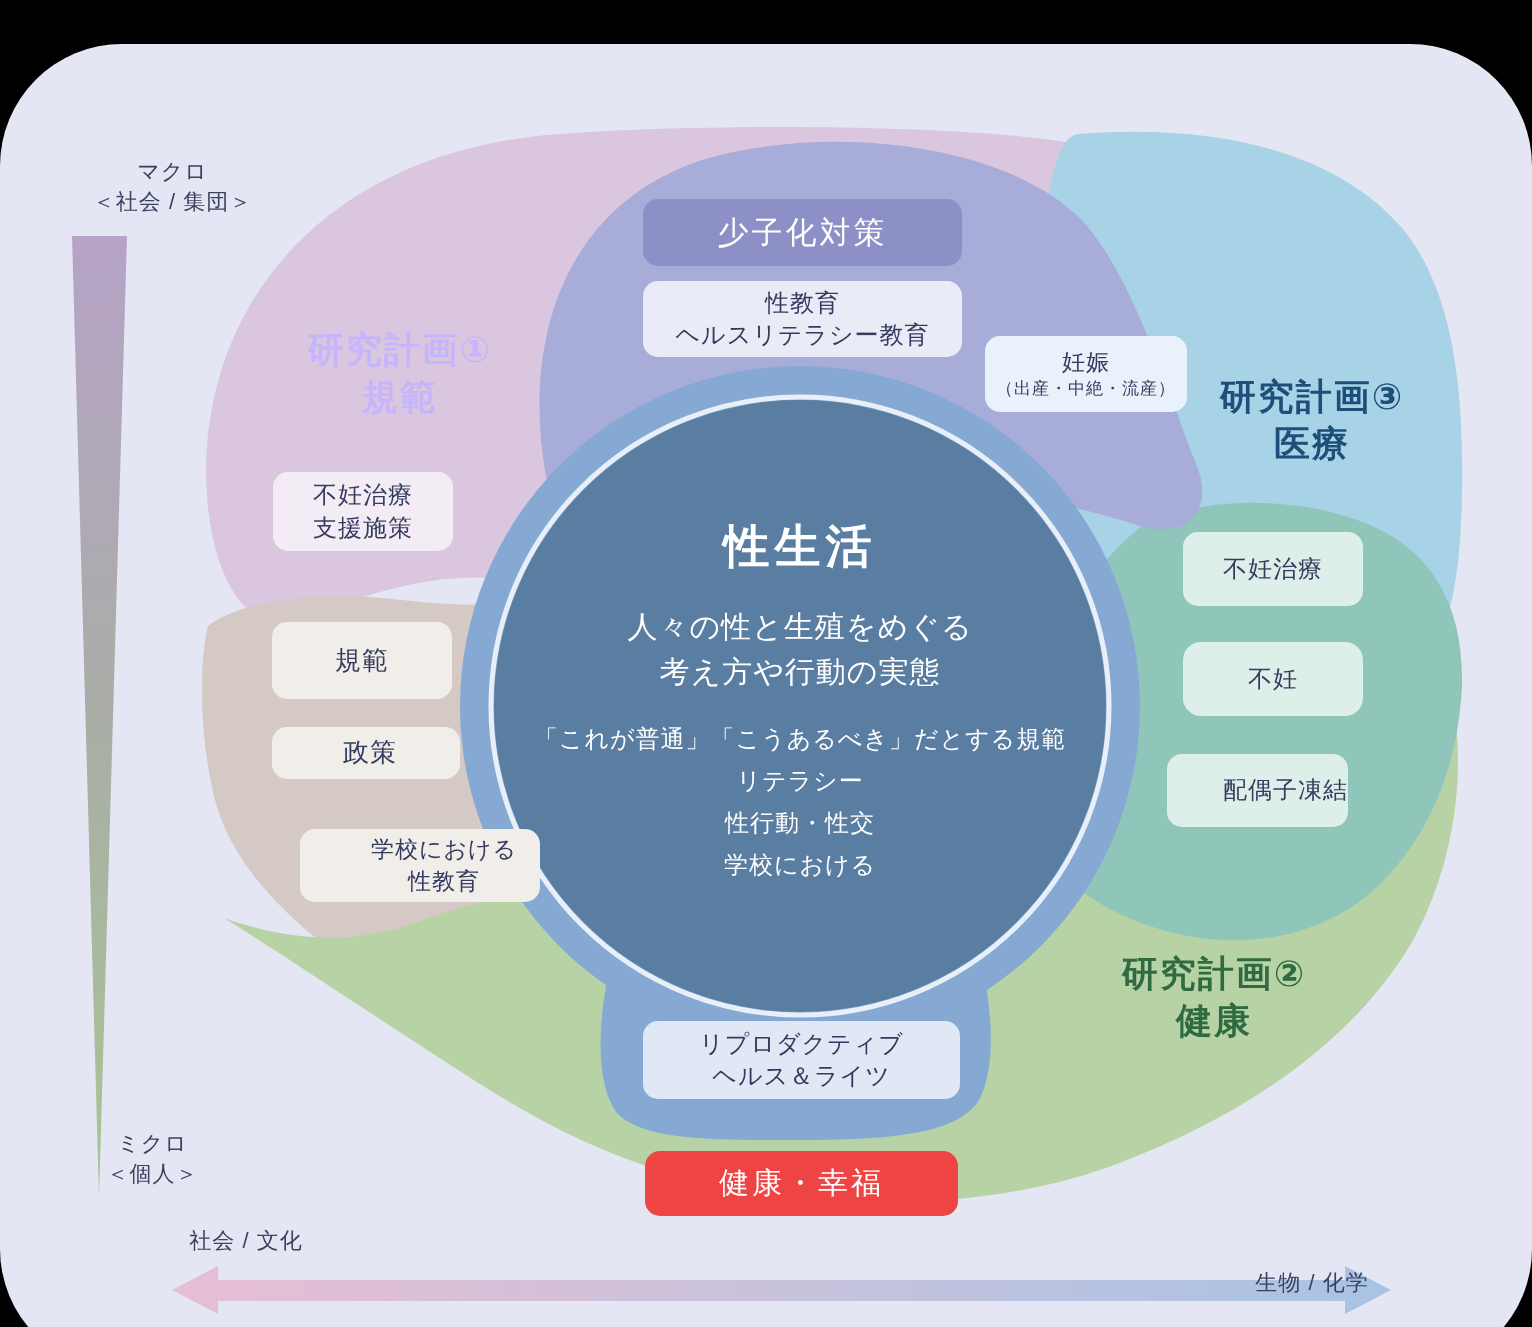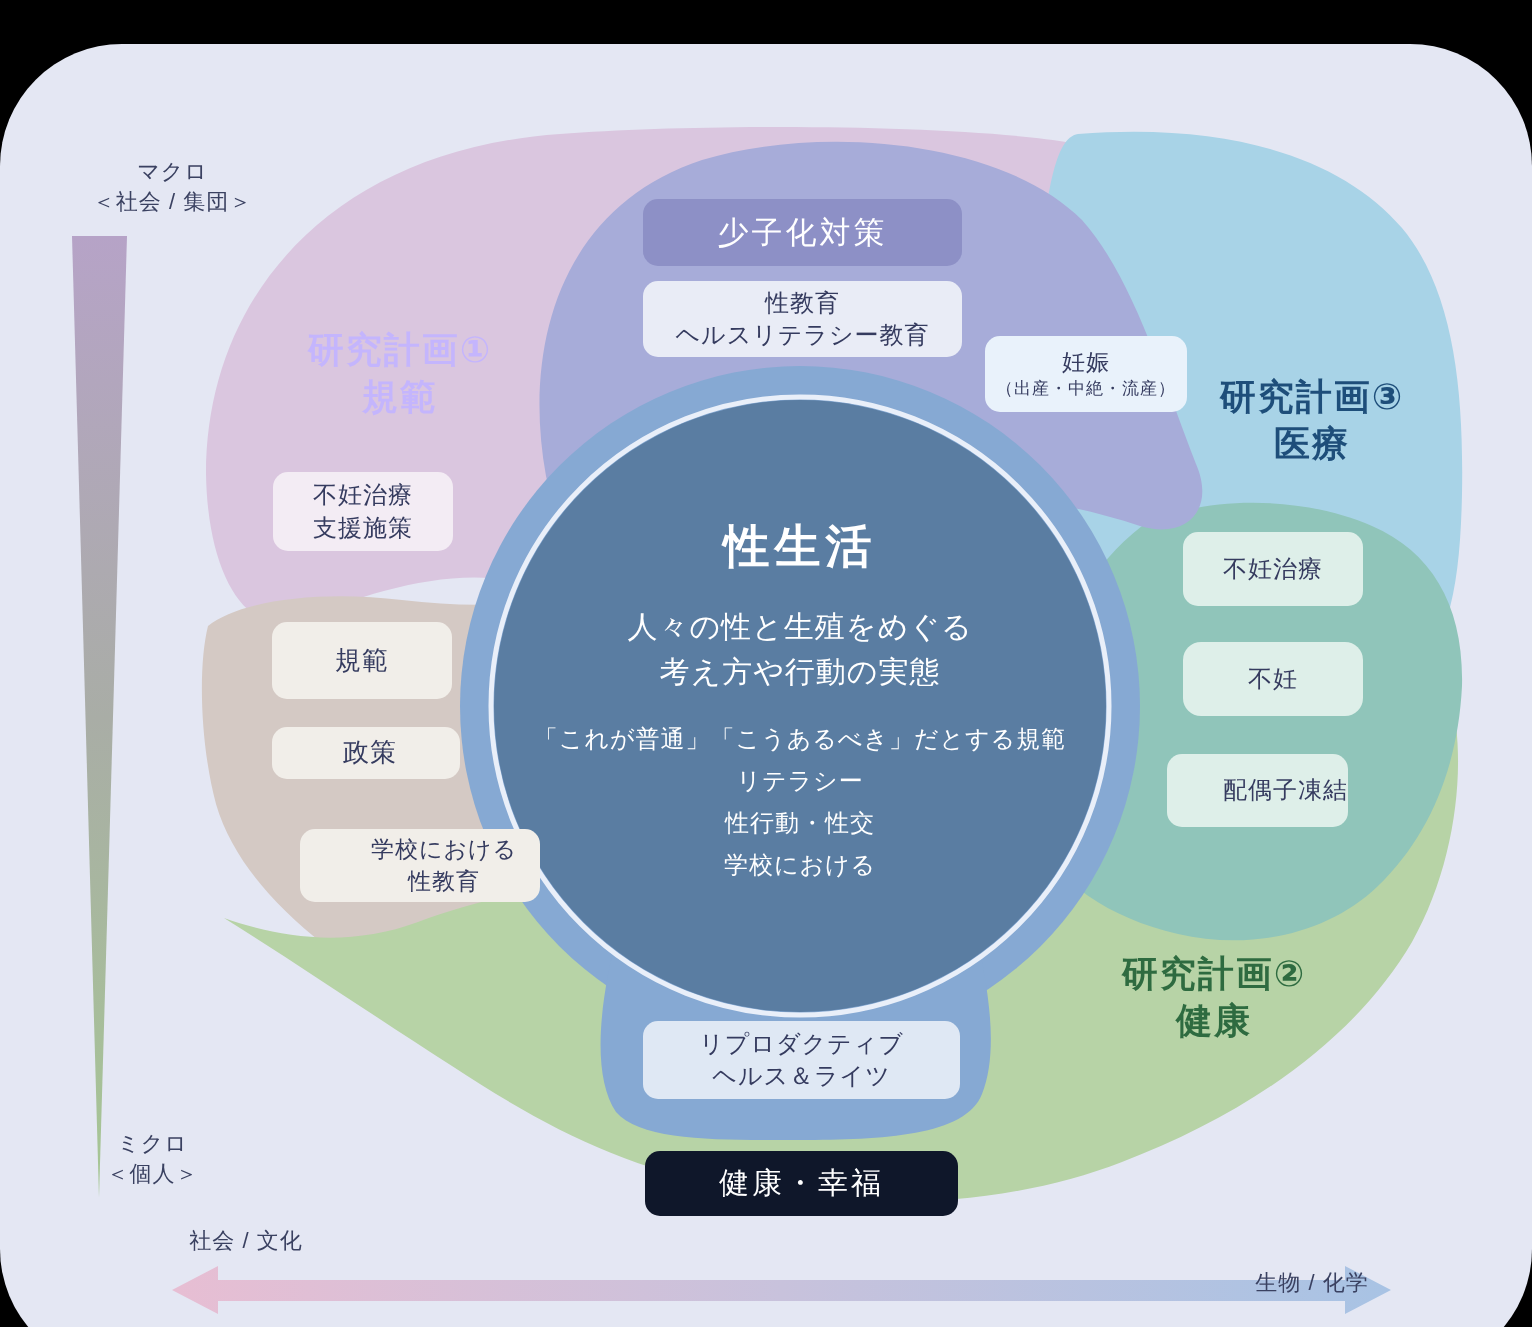--- a/index.html
+++ b/index.html
@@ -167,17 +167,17 @@
 
   <div class="box" style="left:1167px;top:710px;width:181px;height:73px;background:#DEEFE9;align-items:flex-end;">
     <div>配偶子凍結</div>
   </div>
 
   <div class="box" style="left:643px;top:977px;width:317px;height:78px;background:#DFE8F4;">
     <div>リプロダクティブ</div>
     <div>ヘルス＆ライツ</div>
   </div>
 
-  <div class="box box-dark" style="left:645px;top:1107px;width:313px;height:65px;background:#0f172a;font-size:30px;letter-spacing:3px;">
+  <div class="box box-dark" style="left:645px;top:1107px;width:313px;height:65px;background:#ef4444;font-size:30px;letter-spacing:3px;">
     <div>健康・幸福</div>
   </div>
 
 </div>
 
 </body></html>

